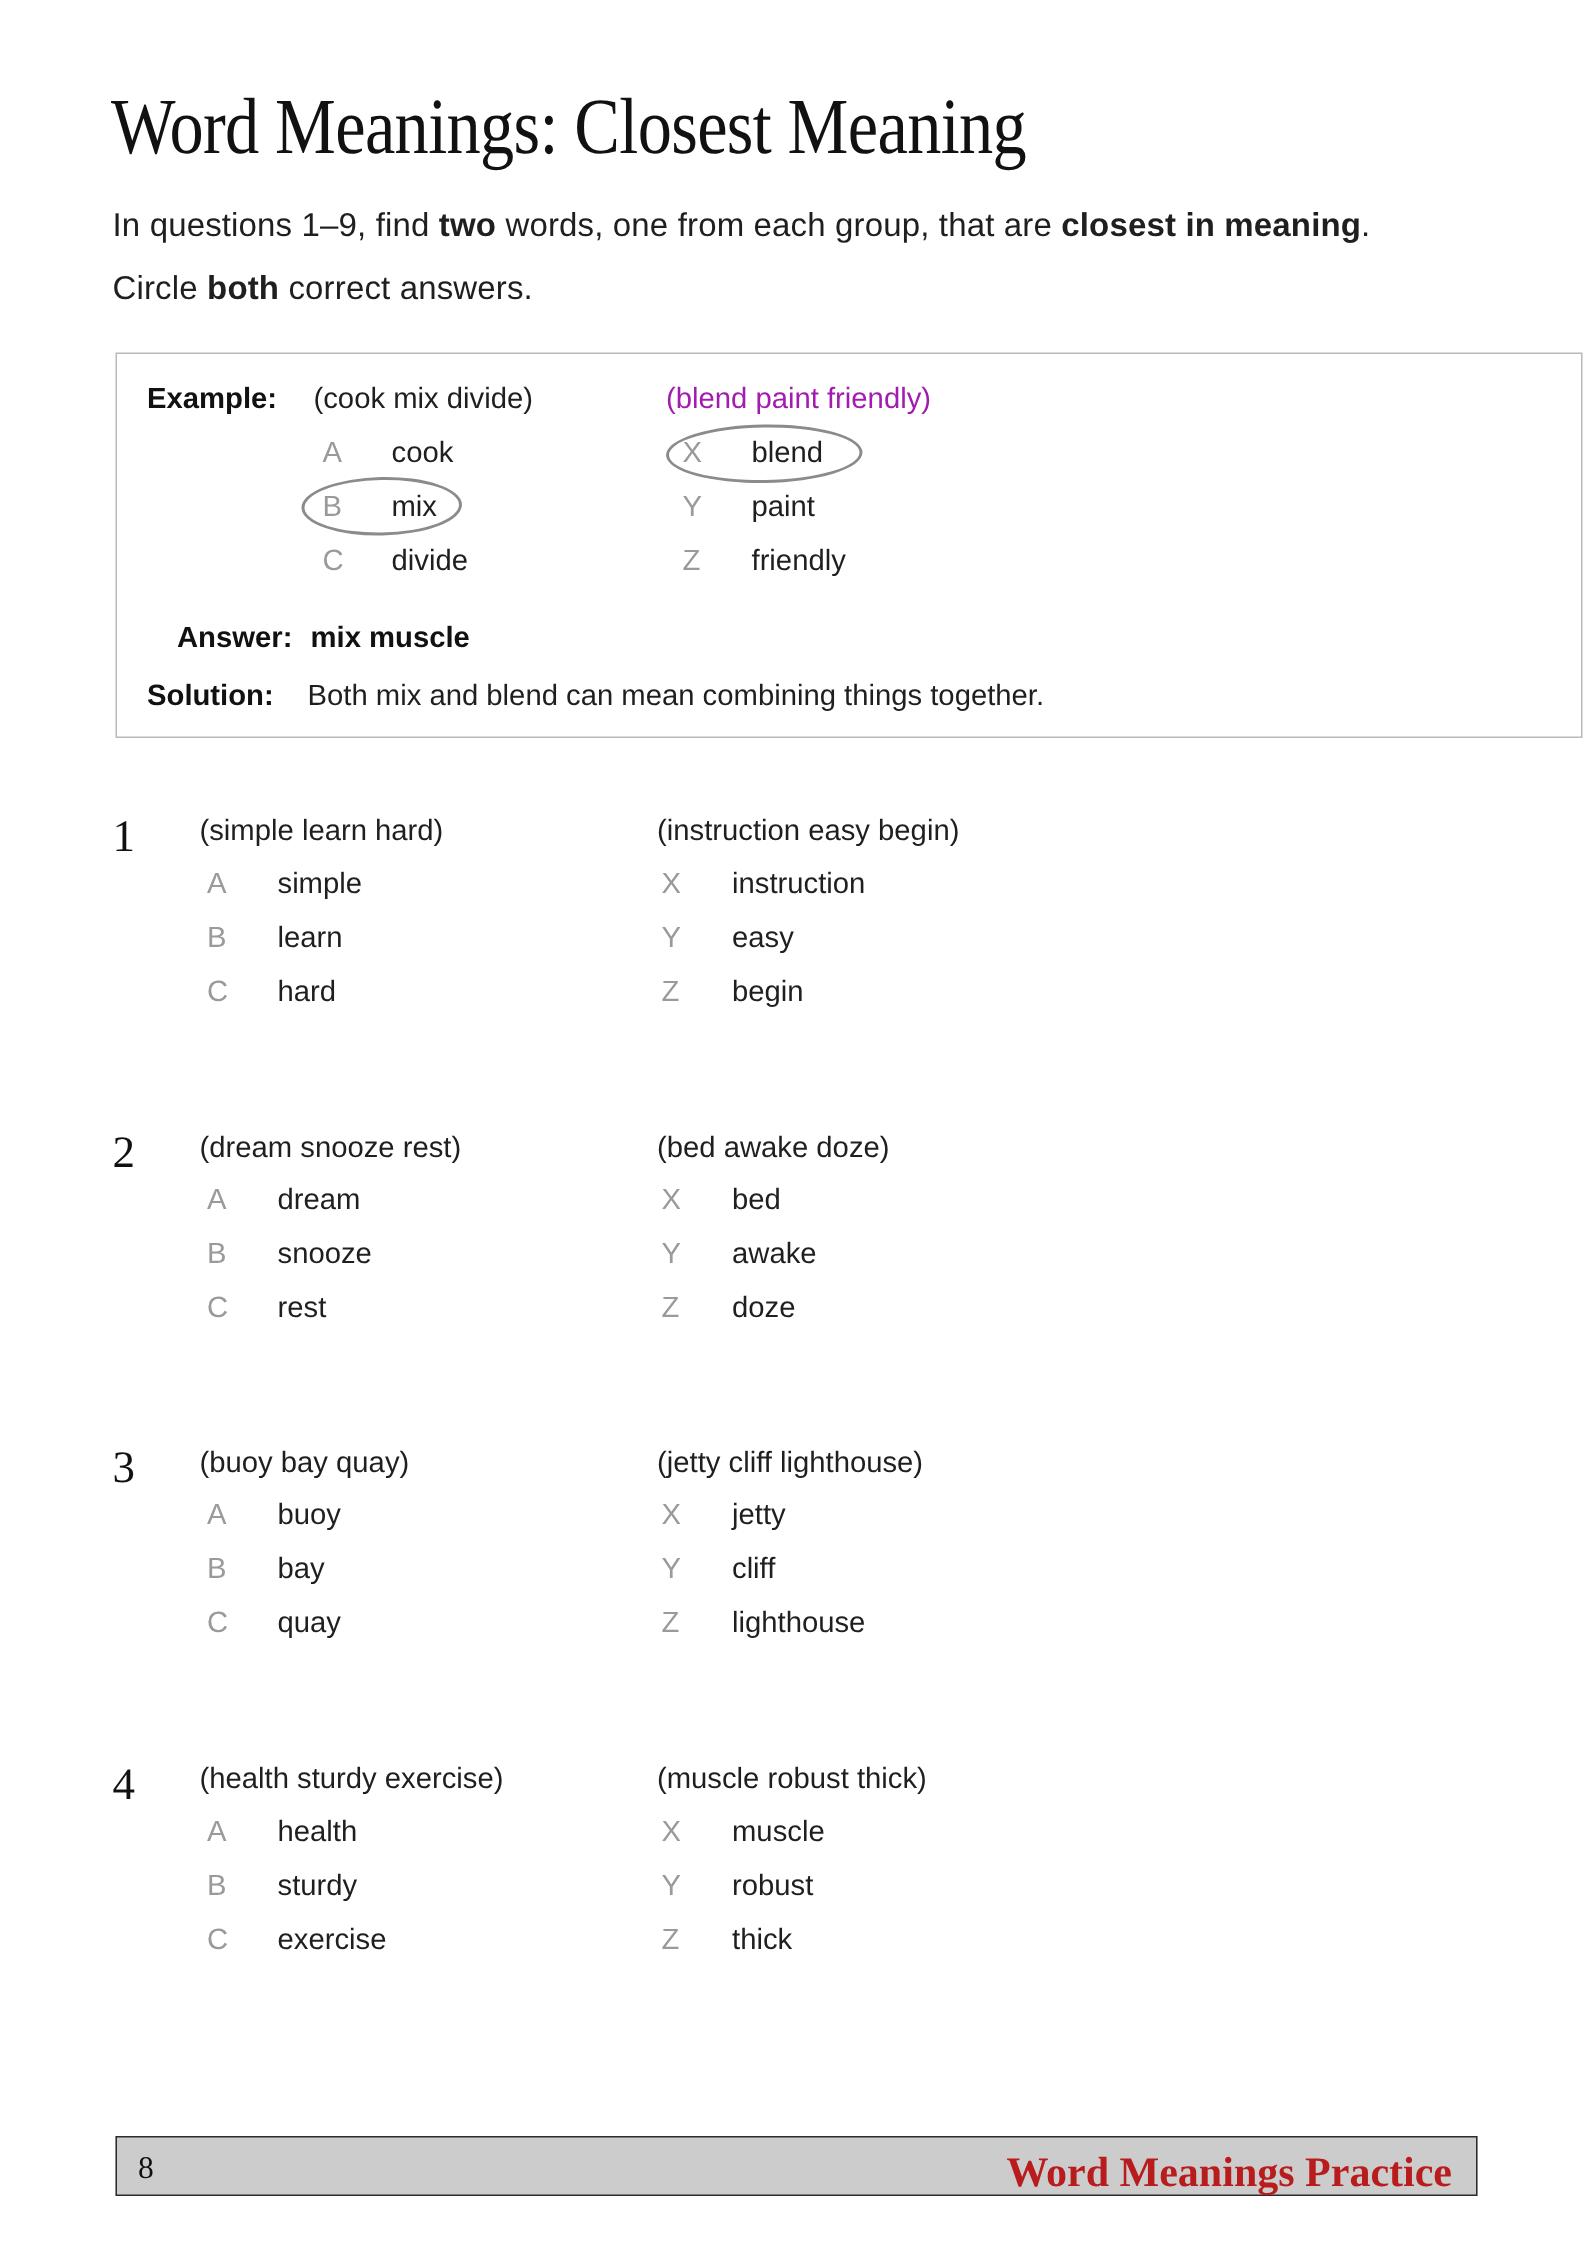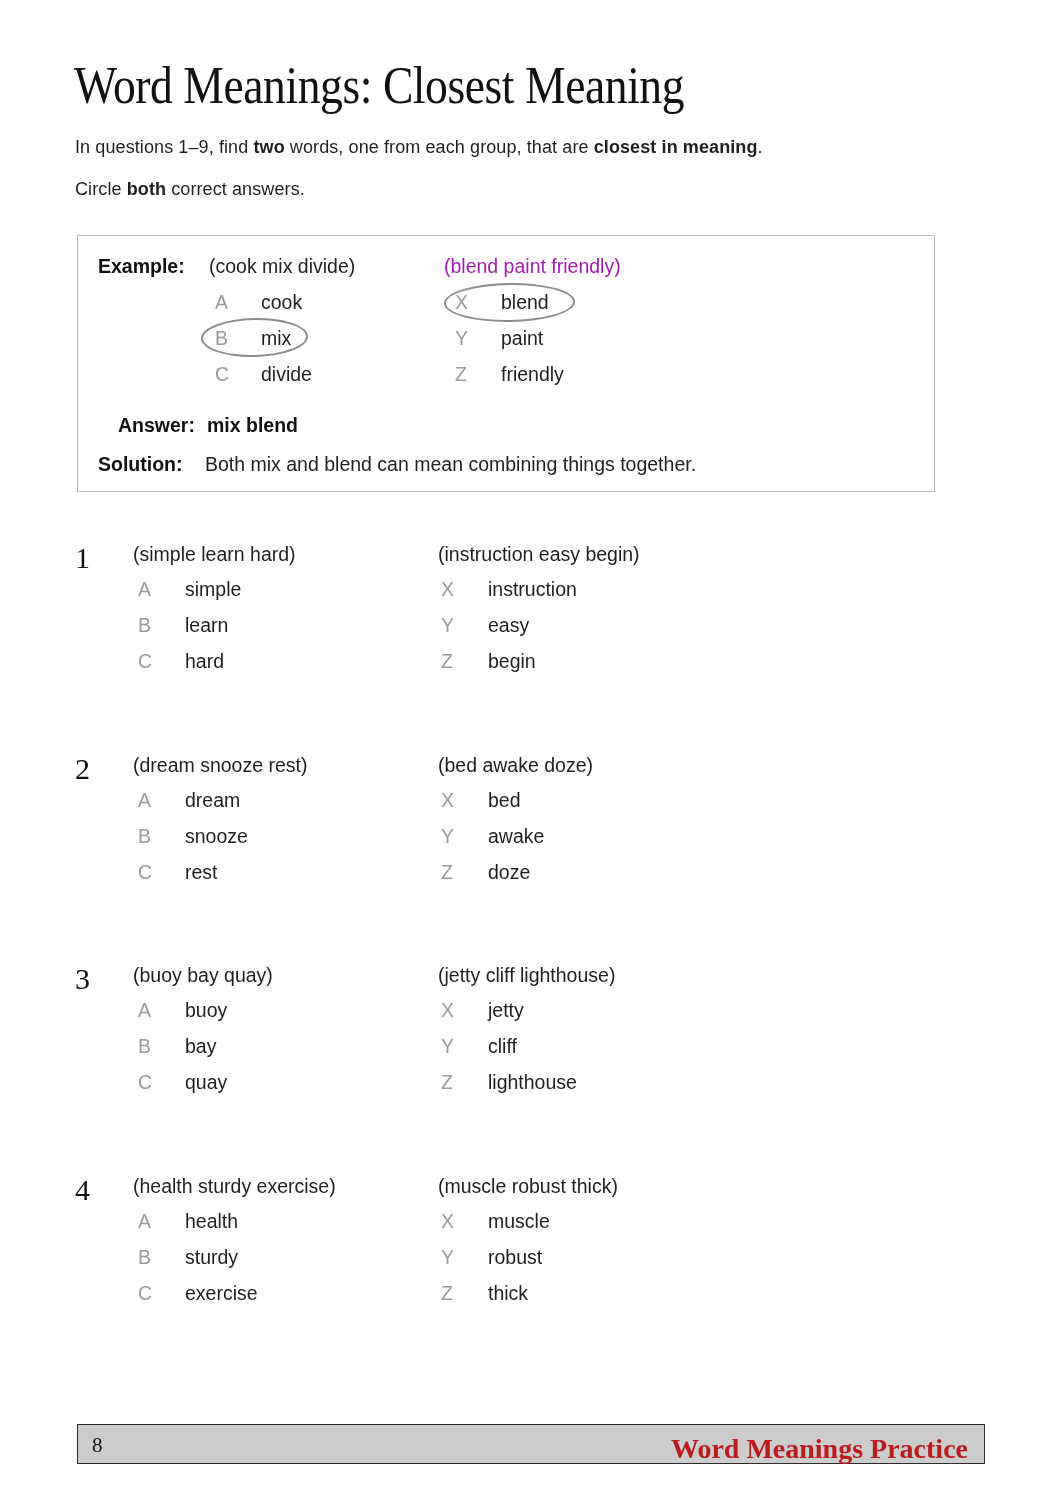--- a/index.html
+++ b/index.html
@@ -36,35 +36,35 @@
     transform: scaleX(0.86);
     transform-origin: left top;
     white-space: nowrap;
     line-height: 1.05;
   }
 
   
   .instr {
     position: absolute;
     left: 75px;
-    font-size: 18px;
+    font-size: 22px;
     color: #1f1f1f;
     white-space: nowrap;
     letter-spacing: 0.1px;
   }
   .instr-1 { top: 137px; }
   .instr-2 { top: 179px; }
   .instr b { font-weight: 700; }
 
   
   .example-box {
     position: absolute;
     left: 77px;
     top: 235px;
-    width: 858px;
+    width: 978px;
     height: 257px;
     border: 1px solid #b9b9b9;
     box-sizing: border-box;
     background: #ffffff;
   }
 
   .ex-label {
     position: absolute;
     font-weight: 700;
     font-size: 19.5px;
@@ -269,21 +269,21 @@
     </div>
     <div class="ex-opt right-col ex-r2">
       <span class="letter">Z</span>
       <span class="word">friendly</span>
     </div>
 
     <div class="circle circle-mix"></div>
     <div class="circle circle-blend"></div>
 
     <div class="ex-label ex-label-answer">Answer:</div>
-    <div class="ex-answer">mix  blend</div>
+    <div class="ex-answer">mix  muscle</div>
 
     <div class="ex-label ex-label-solution">Solution:</div>
     <div class="ex-solution">Both mix and blend can mean combining things together.</div>
   </div>
 
   <div class="q" style="top:540px">
     <div class="q-num" style="top:3px">1</div>
     <div class="q-group col-l">(simple  learn  hard)</div>
     <div class="q-group col-r">(instruction  easy  begin)</div>
 

